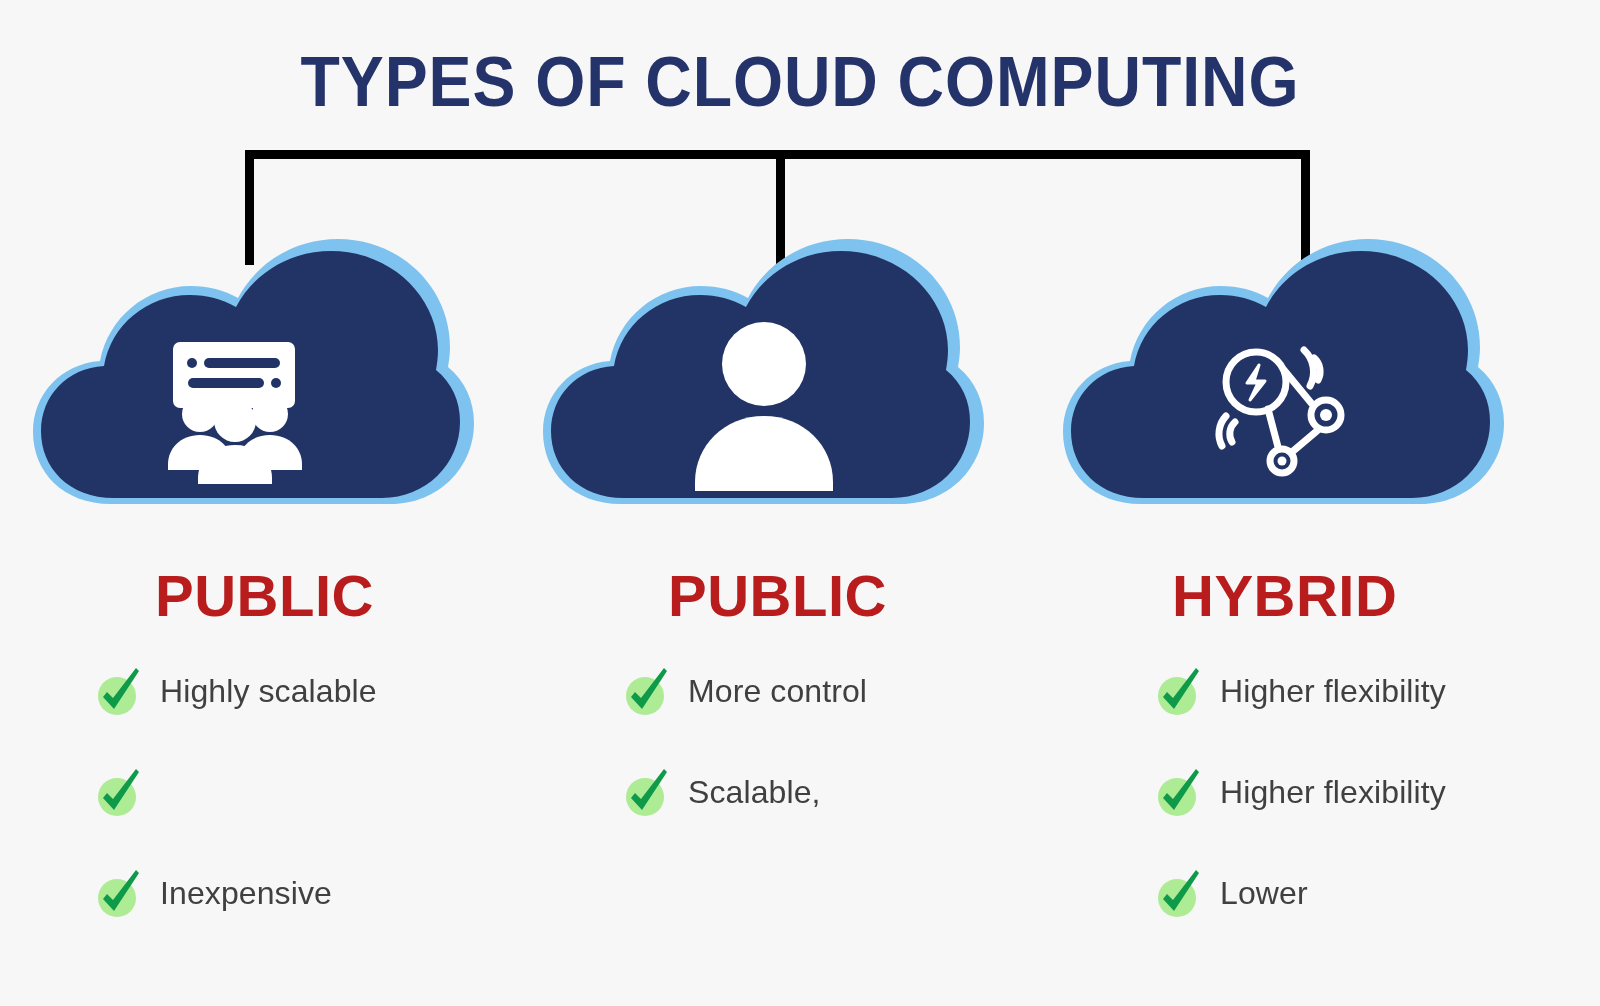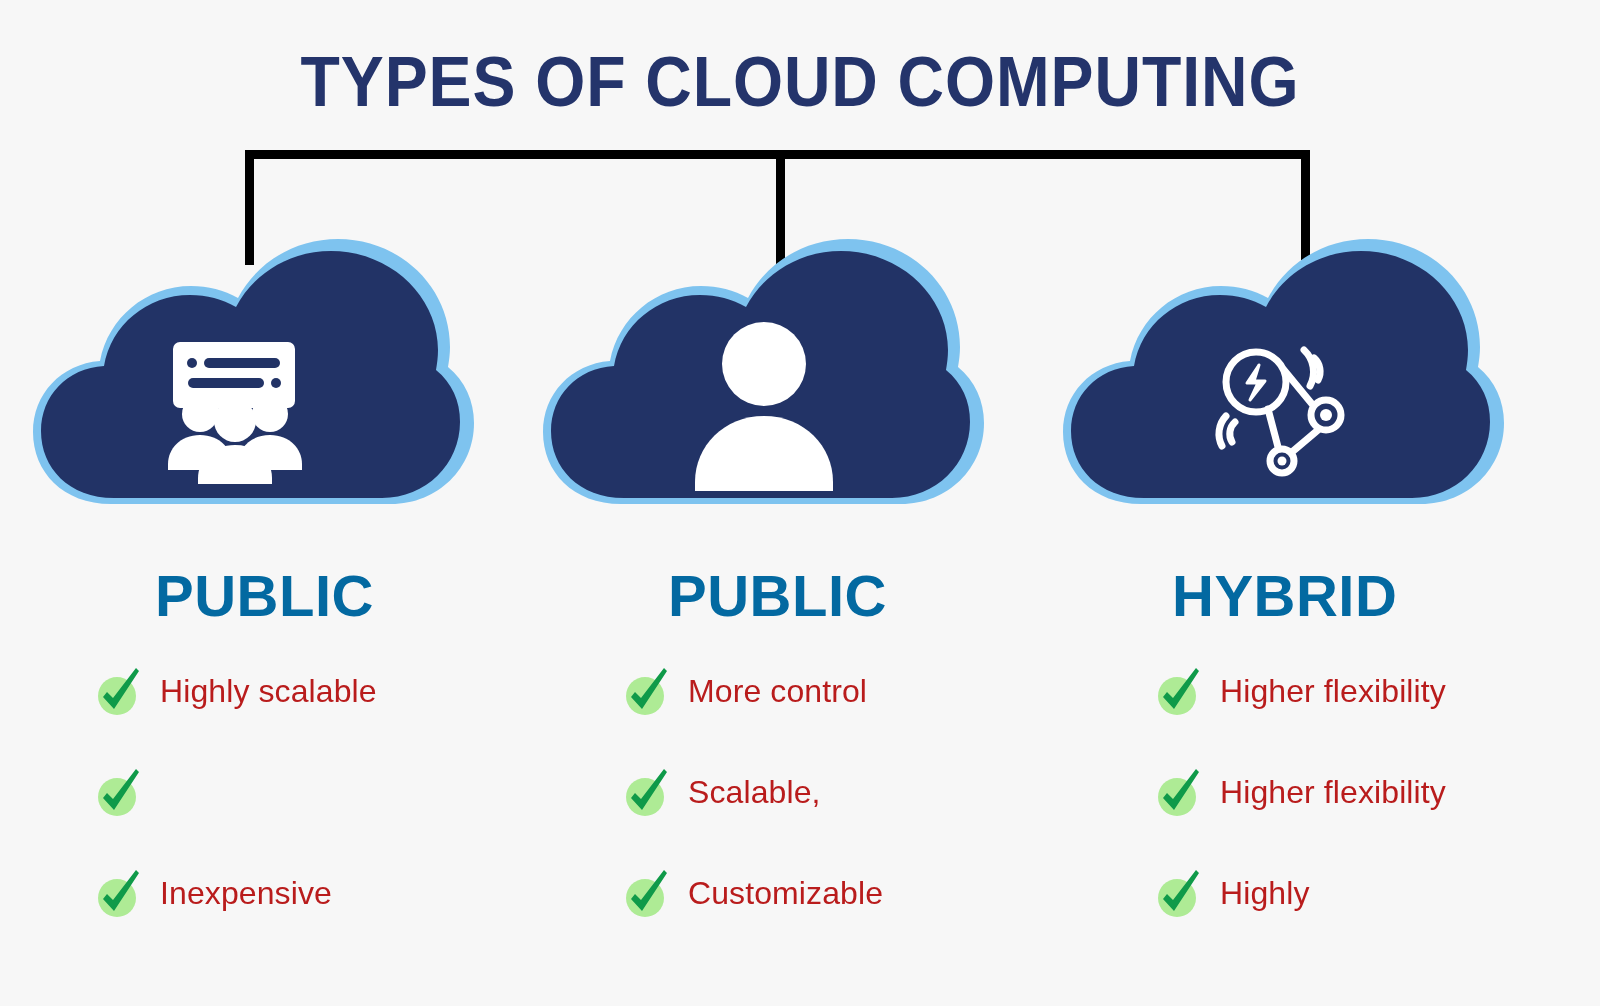--- a/index.html
+++ b/index.html
@@ -57,21 +57,21 @@
   .cloud-wrap.c2 { left: 538px; }
   .cloud-wrap.c3 { left: 1058px; }
   .cloud-wrap svg { display: block; width: 450px; height: 280px; }
 
   
   .col-head {
     position: absolute;
     top: 562px;
     font-size: 58px;
     font-weight: bold;
-    color: #0369a1;
+    color: #b91c1c;
     letter-spacing: 0.5px;
     white-space: nowrap;
   }
   .col-head.h1 { left: 155px; }
   .col-head.h2 { left: 668px; }
   .col-head.h3 { left: 1172px; }
 
   
   .feature-list {
     position: absolute;
@@ -94,21 +94,21 @@
     position: relative;
     width: 46px;
     height: 52px;
     flex: 0 0 46px;
     margin-right: 18px;
   }
   .check-icon svg { display: block; width: 46px; height: 52px; overflow: visible; }
 
   .feature-text {
     font-size: 32px;
-    color: #b91c1c;
+    color: #404040;
     letter-spacing: 0.1px;
     white-space: nowrap;
     line-height: 1;
   }
 </style>
 </head>
 <body>
 
 <div id="infographic">
 
@@ -261,29 +261,20 @@
     </div>
     <div class="feature-item">
       <span class="check-icon">
         <svg viewBox="0 0 46 52">
           <circle cx="21" cy="31" r="19" fill="#aeeb95"></circle>
           <path d="M7 32 L18 44 L43 6 L40 3 L17 33 L11 27 Z" fill="#0f9a49"></path>
         </svg>
       </span>
       <span class="feature-text">Scalable,</span>
     </div>
-    <div class="feature-item">
-      <span class="check-icon">
-        <svg viewBox="0 0 46 52">
-          <circle cx="21" cy="31" r="19" fill="#aeeb95"></circle>
-          <path d="M7 32 L18 44 L43 6 L40 3 L17 33 L11 27 Z" fill="#0f9a49"></path>
-        </svg>
-      </span>
-      <span class="feature-text">Customizable</span>
-    </div>
   </div>
 
   <div class="feature-list l3">
     <div class="feature-item">
       <span class="check-icon">
         <svg viewBox="0 0 46 52">
           <circle cx="21" cy="31" r="19" fill="#aeeb95"></circle>
           <path d="M7 32 L18 44 L43 6 L40 3 L17 33 L11 27 Z" fill="#0f9a49"></path>
         </svg>
       </span>
@@ -298,17 +289,17 @@
       </span>
       <span class="feature-text">Higher flexibility</span>
     </div>
     <div class="feature-item">
       <span class="check-icon">
         <svg viewBox="0 0 46 52">
           <circle cx="21" cy="31" r="19" fill="#aeeb95"></circle>
           <path d="M7 32 L18 44 L43 6 L40 3 L17 33 L11 27 Z" fill="#0f9a49"></path>
         </svg>
       </span>
-      <span class="feature-text">Highly</span>
+      <span class="feature-text">Lower</span>
     </div>
   </div>
 
 </div>
 
 </body></html>

